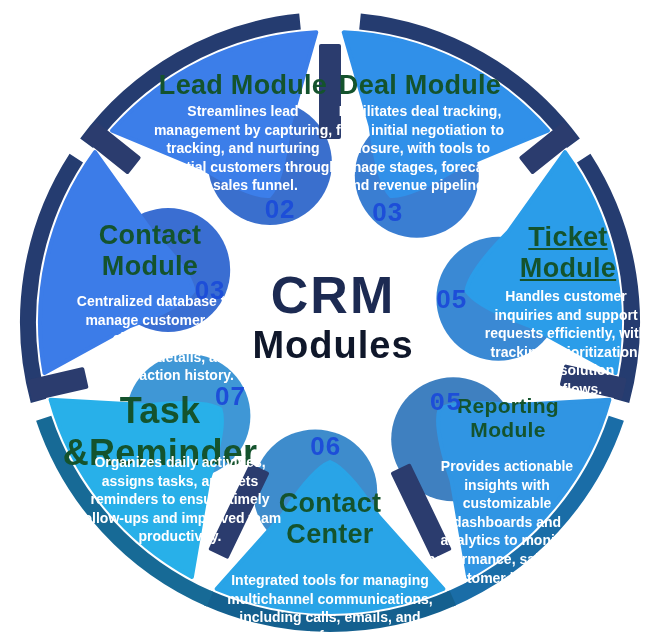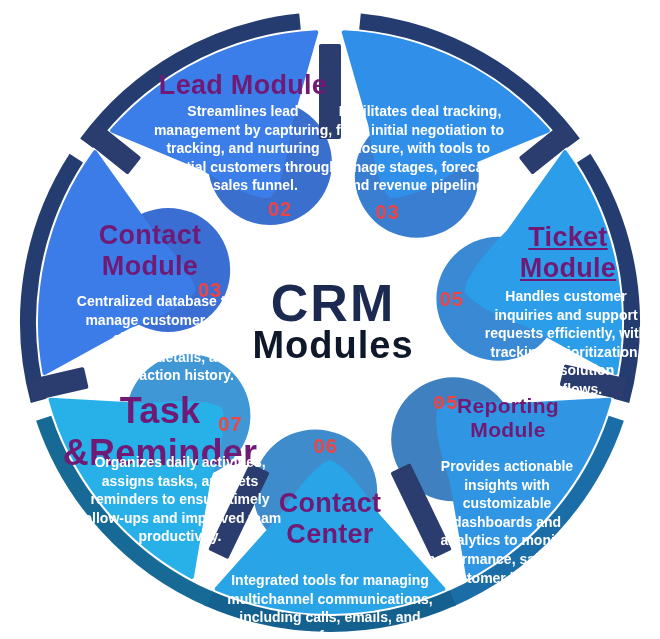--- a/index.html
+++ b/index.html
@@ -7,34 +7,34 @@
     position:relative;
     width:660px;height:639px;
     overflow:hidden;
     background:#ffffff;
     font-family:"Liberation Sans", sans-serif;
   }
   #wheel-svg{position:absolute;left:0;top:0;}
   #labels{position:absolute;left:0;top:0;width:660px;height:639px;pointer-events:none;}
   .m-title{
     position:absolute;transform:translateX(-50%);
-    text-align:center;color:#701a75;font-weight:700;
+    text-align:center;color:#14532d;font-weight:700;
     line-height:1.16;white-space:pre-line;letter-spacing:.3px;
   }
   .m-desc{
     position:absolute;transform:translateX(-50%);
     text-align:center;color:#ffffff;font-weight:600;
     font-size:14px;line-height:1.33;
   }
   .m-num{
     position:absolute;transform:translate(-50%,-50%);
-    color:#ef4444;font-weight:700;font-size:20px;letter-spacing:1px;
+    color:#1d4ed8;font-weight:700;font-size:26px;letter-spacing:1px;
   }
   .center-title{
-    position:absolute;left:333px;top:273px;transform:translateX(-50%);
+    position:absolute;left:333px;top:265px;transform:translateX(-50%);
     font-size:52px;font-weight:800;letter-spacing:2px;color:#1c2a52;
   }
   .center-subtitle{
     position:absolute;left:333px;top:324px;transform:translateX(-50%);
     font-size:38px;font-weight:800;letter-spacing:1px;color:#0f172a;
   }
 </style>
 </head>
 <body>
 
@@ -86,32 +86,33 @@
   <div id="labels">
     <div class="center-title">CRM</div>
     <div class="center-subtitle">Modules</div>
   <div class="m-title" style="left: 150px; top: 220px; width: 180px; font-size: 27px;">Contact
 Module</div>
       <div class="m-desc" style="left: 148px; top: 292px; width: 172px; text-align: right;">Centralized database to manage customer and client information, including details, and interaction history.</div>
       <div class="m-num" style="left: 210.1px; top: 290.2px;">03</div>
       <div class="m-title" style="left: 243px; top: 70px; width: 240px; font-size: 27px;">Lead Module</div>
       <div class="m-desc" style="left: 243px; top: 102px; width: 196px;">Streamlines lead management by capturing, tracking, and nurturing potential customers through the sales funnel.</div>
       <div class="m-num" style="left: 280.1px; top: 208.5px;">02</div>
+      <div class="m-title" style="left: 420px; top: 70px; width: 240px; font-size: 27px;">Deal Module</div>
       <div class="m-desc" style="left: 420px; top: 102px; width: 186px;">Facilitates deal tracking, from initial negotiation to closure, with tools to manage stages, forecasts, and revenue pipelines.</div>
       <div class="m-num" style="left: 387.7px; top: 212.2px;">03</div>
       <div class="m-title" style="left: 568px; top: 222px; width: 170px; font-size: 27px; text-decoration: underline;">Ticket
 Module</div>
       <div class="m-desc" style="left: 566px; top: 287px; width: 170px;">Handles customer inquiries and support requests efficiently, with tracking, prioritization, and resolution workflows.</div>
       <div class="m-num" style="left: 451.8px; top: 298.6px;">05</div>
       <div class="m-title" style="left: 508px; top: 394px; width: 180px; font-size: 21px;">Reporting
 Module</div>
       <div class="m-desc" style="left: 507px; top: 457px; width: 162px;">Provides actionable insights with customizable dashboards and analytics to monitor performance, sales, and customer behavior.</div>
       <div class="m-num" style="left: 446px; top: 402.6px; font-family: Liberation Mono, monospace;">05</div>
       <div class="m-title" style="left: 330px; top: 488px; width: 200px; font-size: 27px;">Contact
 Center</div>
       <div class="m-desc" style="left: 330px; top: 551px; width: 208px; margin-top: 20px;">Integrated tools for managing multichannel communications, including calls, emails, and live chat, for seamless customer interactions.</div>
       <div class="m-num" style="left: 325.7px; top: 445.9px;">06</div>
       <div class="m-title" style="left: 160px; top: 390px; width: 220px; font-size: 36px;">Task
 &amp;Reminder</div>
       <div class="m-desc" style="left: 148px; top: 453px; width: 212px; margin-left: 32px;">Organizes daily activities, assigns tasks, and sets reminders to ensure timely follow-ups and improved team productivity.</div>
-      <div class="m-num" style="left: 230.4px; top: 395.9px; margin-top: 28px;">07</div>
+      <div class="m-num" style="left: 230.4px; top: 395.9px;">07</div>
     </div>
 </div>
 
 </body></html>

